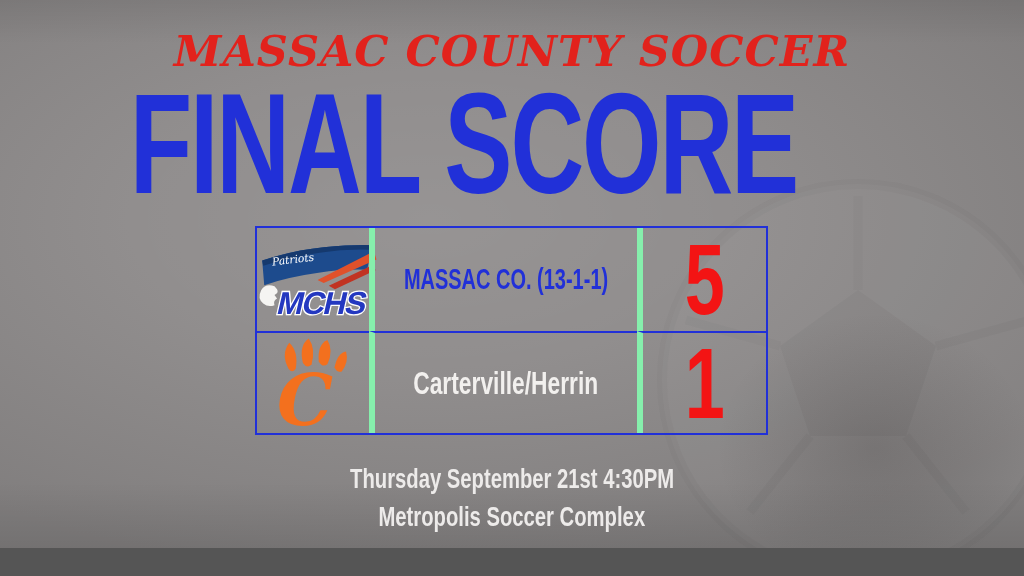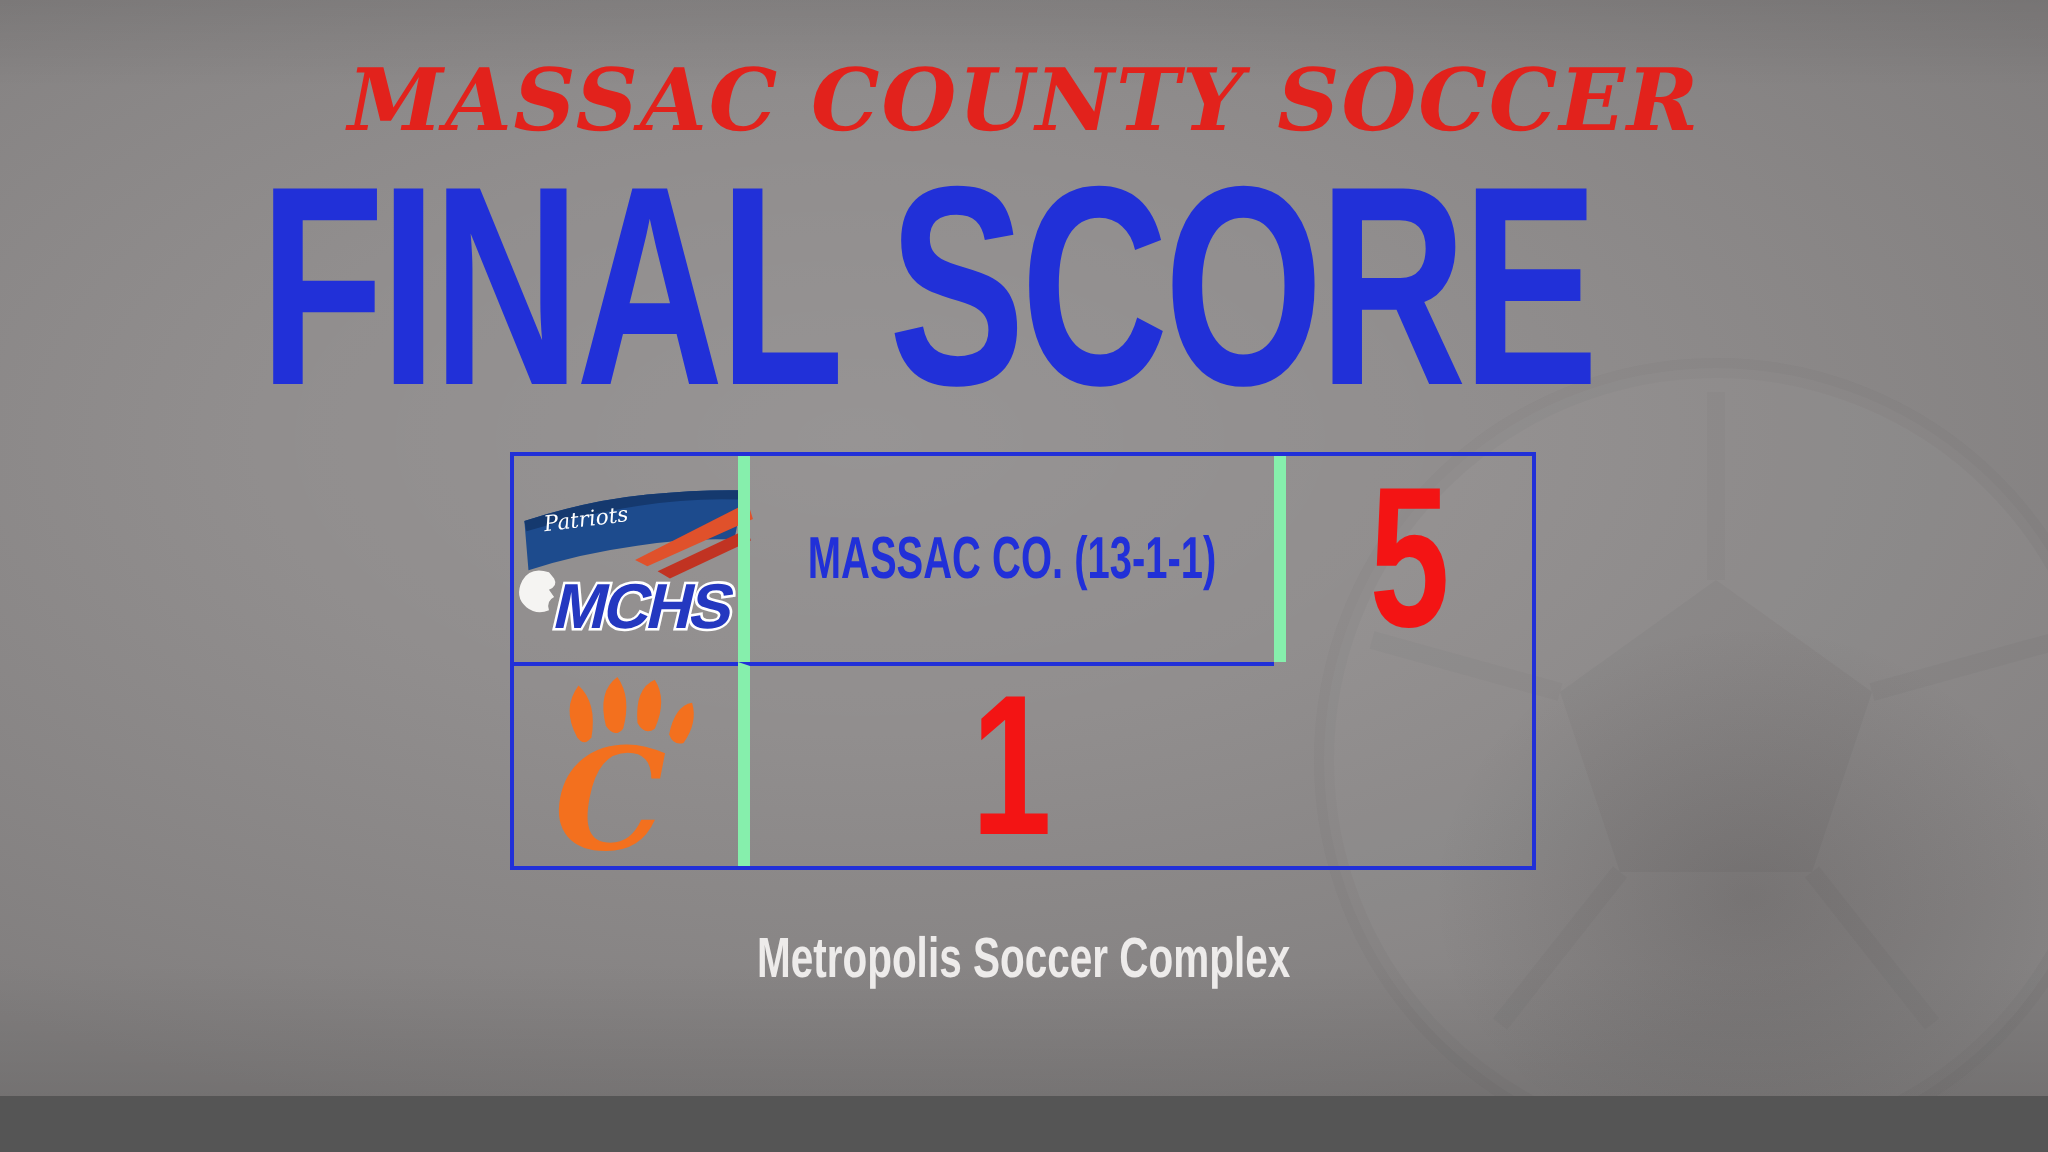--- a/index.html
+++ b/index.html
@@ -129,25 +129,31 @@
       <svg width="72" height="92" viewBox="0 0 100 128" style="overflow:visible">
         <g fill="#f3701e">
           <path d="M16 44 Q5 24 17 8 Q30 20 26 44 Q21 51 16 44 Z"></path>
           <path d="M36 36 Q30 12 44 2 Q54 16 48 38 Q42 45 36 36 Z"></path>
           <path d="M58 34 Q56 10 70 4 Q79 18 70 38 Q63 43 58 34 Z"></path>
           <path d="M80 42 Q84 22 96 20 Q100 34 90 48 Q83 50 80 42 Z"></path>
         </g>
         <text x="0" y="122" font-family="DejaVu Serif, serif" font-weight="bold" font-style="italic" font-size="98" fill="#f3701e">C</text>
       </svg>
     </div>
+    <div class="cell c2 r2 row2">
+      <span class="team-name">Carterville/Herrin</span>
+    </div>
     <div class="cell c3 r2 row2">
       <span class="score">1</span>
     </div>
 
   </div>
 
   <div class="footer">
     <div class="footer-line">
+      <span>Thursday September 21st 4:30PM</span>
+    </div>
+    <div class="footer-line">
       <span>Metropolis Soccer Complex</span>
     </div>
   </div>
 
 </div>
 
 </body></html>

